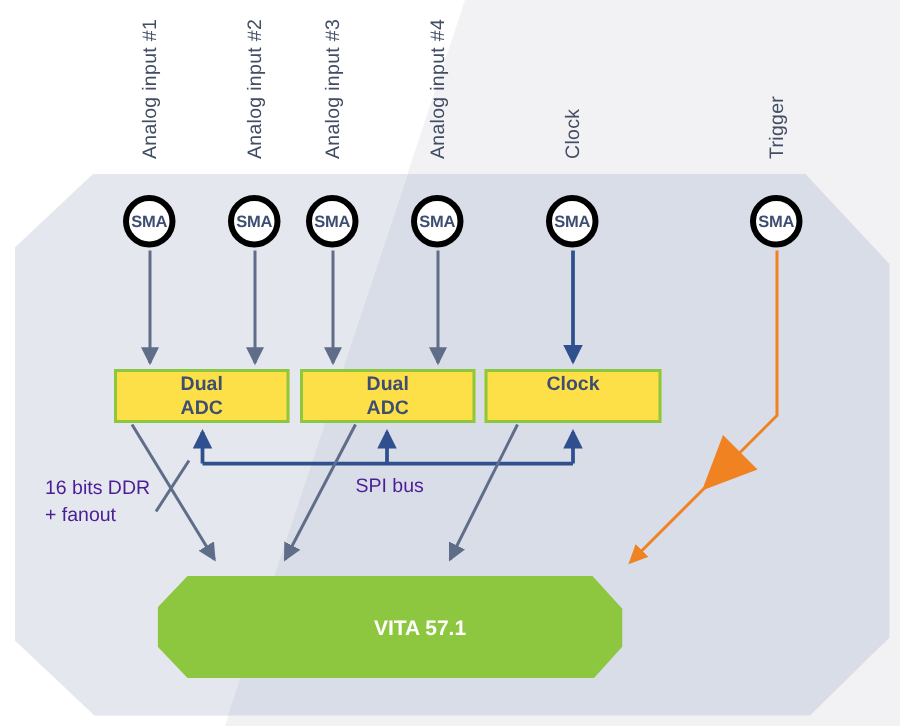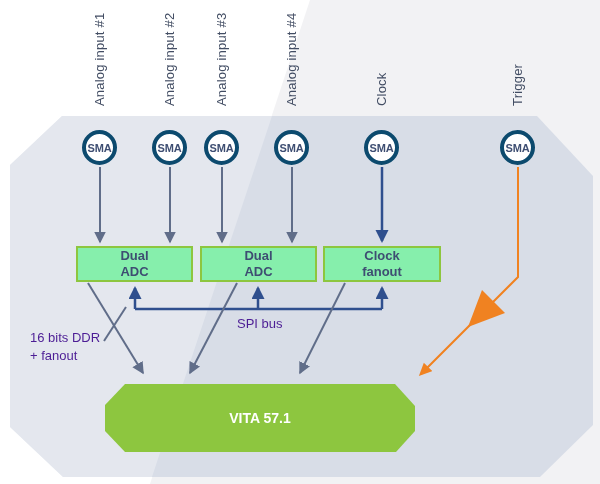--- a/index.html
+++ b/index.html
@@ -12,38 +12,38 @@
 
   
   .vlabel{
     position:absolute;height:16px;line-height:16px;white-space:nowrap;
     transform-origin:0 100%;transform:rotate(-90deg);
     font-size:13px;color:#424d63;letter-spacing:.2px;
   }
 
   
   .sma{
-    position:absolute;width:27px;height:27px;border:4px solid #0c4a6e;border-radius:50%;
+    position:absolute;width:27px;height:27px;border:4px solid #000000;border-radius:50%;
     background:#fff;display:flex;align-items:center;justify-content:center;
     font-size:11px;font-weight:bold;color:#3e4e72;letter-spacing:-0.2px;
   }
 
   
   .block{
-    position:absolute;width:113px;height:32px;border:2px solid #8dc63f;background:#86efac;
+    position:absolute;width:113px;height:32px;border:2px solid #8dc63f;background:#fde047;
     text-align:center;font-size:13px;font-weight:bold;line-height:16px;color:#3e4e72;
     display:flex;flex-direction:column;justify-content:flex-start;
   }
 
   
   .fmc{
     position:absolute;left:105px;top:384px;width:310px;height:68px;background:#8dc63f;
     clip-path:polygon(20px 0,290px 0,310px 22px,310px 47px,291px 68px,20px 68px,0 47px,0 21px);
     color:#fff;font-weight:bold;font-size:14px;line-height:18px;text-align:center;
-    display:flex;flex-direction:column;align-items:center;justify-content:center;
+    display:flex;flex-direction:column;align-items:center;justify-content:center;padding-left:20px;
   }
 
   .note{position:absolute;font-size:13px;color:#4c1d95;line-height:18px;}
 </style>
 </head>
 <body>
 
 <div class="stage">
 
   <svg width="600" height="484" viewBox="0 0 600 484">
@@ -109,25 +109,24 @@
   <div class="block" style="left:76px;top:246px">
     <span>Dual</span>
     <span>ADC</span>
   </div>
   <div class="block" style="left:200px;top:246px">
     <span>Dual</span>
     <span>ADC</span>
   </div>
   <div class="block" style="left:323px;top:246px;width:114px">
     <span>Clock</span>
-    <span>fanout</span>
   </div>
 
   <div class="note" style="left:237px;top:315px">SPI bus</div>
-  <div class="note" style="left:30px;top:329px">
+  <div class="note" style="left:30px;top:316px">
     <div>16 bits DDR</div>
     <div>+ fanout</div>
   </div>
 
   <div class="fmc">
     <span>VITA 57.1</span>
   </div>
 
 </div>
 

